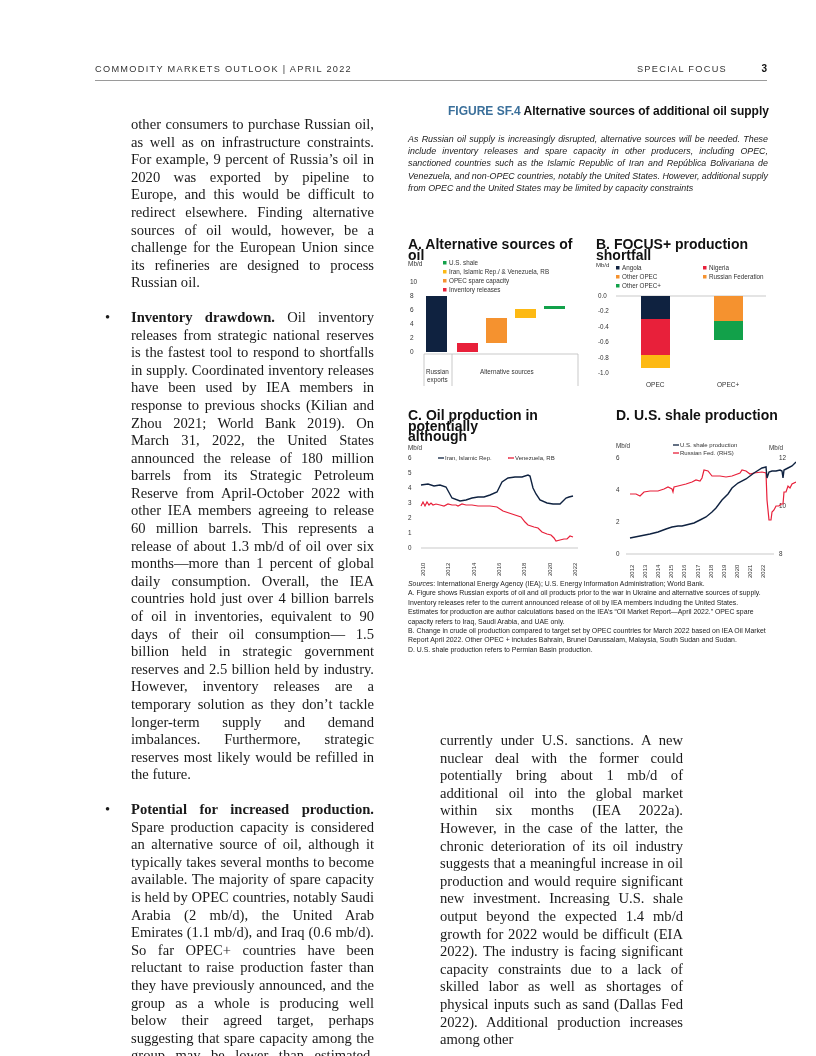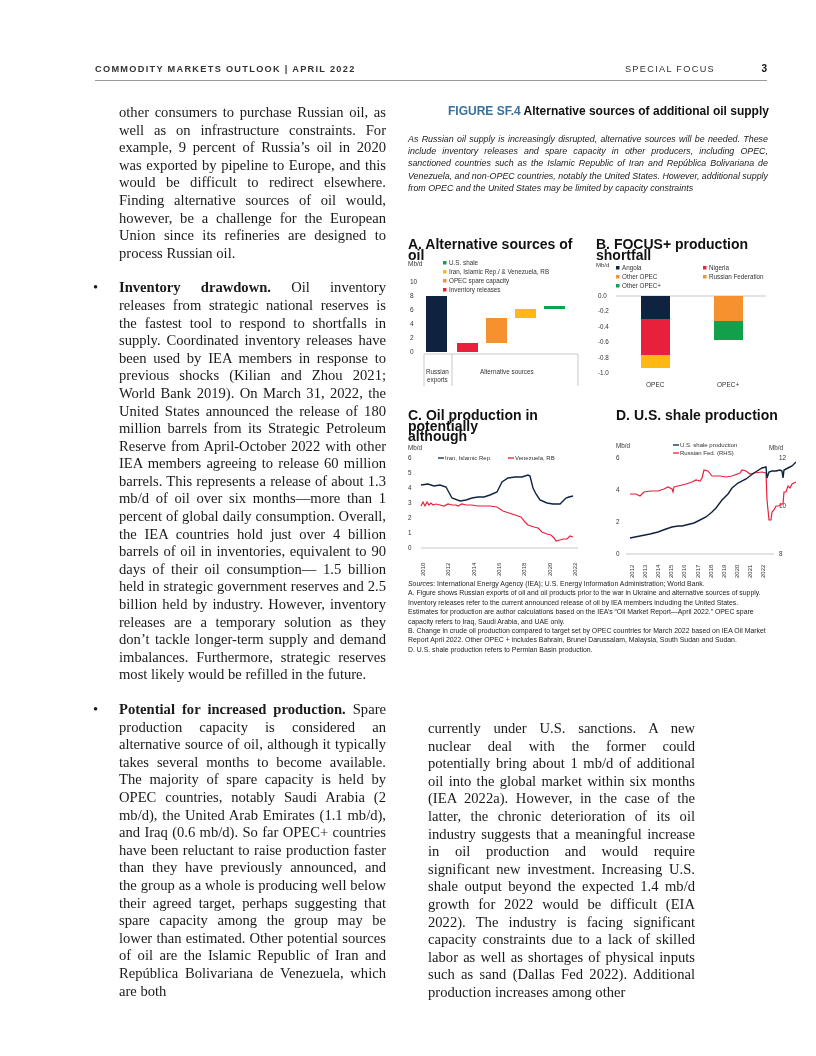--- a/index.html
+++ b/index.html
@@ -1,24 +1,24 @@
 <!DOCTYPE html>
 <html><head>
 <meta charset="utf-8">
 <style>
   html, body { margin: 0; padding: 0; background: #ffffff; }
   body { width: 816px; height: 1056px; position: relative; overflow: hidden; font-family: "Liberation Serif", serif; color: #1a1a1a; }
   .header { position: absolute; left: 95px; top: 64px; width: 672px; height: 14px; font-family: "Liberation Sans", sans-serif; font-size: 9.2px; letter-spacing: 1.3px; color: #333; }
-  .header .left { position: absolute; left: 0; top: 0; font-weight: bold; }
-  .header .right { position: absolute; right: 52px; top: 0; }
+  .header .left { position: absolute; left: 0; top: 0; }
+  .header .right { position: absolute; right: 40px; top: 0; }
   .header .pnum { position: absolute; right: 0; top: -1px; font-weight: bold; font-size: 10px; letter-spacing: 0; color: #111; }
   .header-rule { position: absolute; left: 95px; top: 80px; width: 672px; height: 1px; background: #9a9a9a; }
 
   .col { position: absolute; font-size: 14.6px; line-height: 17.6px; text-align: justify; }
-  .col p { margin: 0; }
+  .col p { margin: 12px; }
   .left-col { left: 119px; width: 267px; top: 104px; }
   .bullet { position: relative; }
   .bullet .dot { position: absolute; left: -26px; top: 0; }
   .bullet b { font-weight: bold; }
   .right-body { left: 428px; width: 267px; top: 720px; }
 
   .fig { position: absolute; left: 408px; top: 104px; width: 360px; font-family: "Liberation Sans", sans-serif; }
   .fig-title { font-size: 12px; font-weight: bold; color: #111; white-space: nowrap; padding-left: 40px; }
   .fig-title .num { color: #3a6f9a; }
   .fig-sub { margin-top: 15px; font-size: 8.9px; line-height: 12.2px; font-style: italic; text-align: justify; color: #222; }

